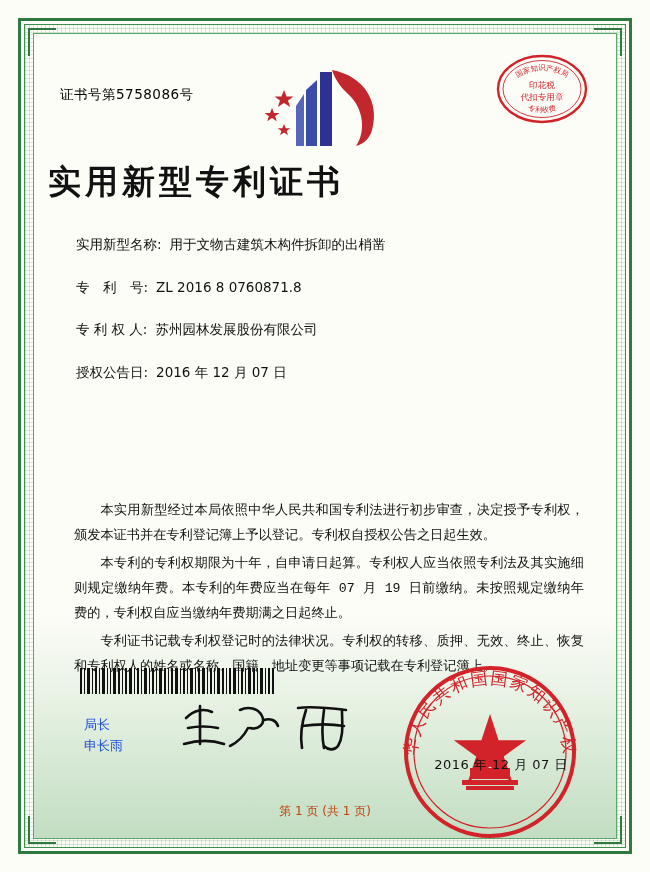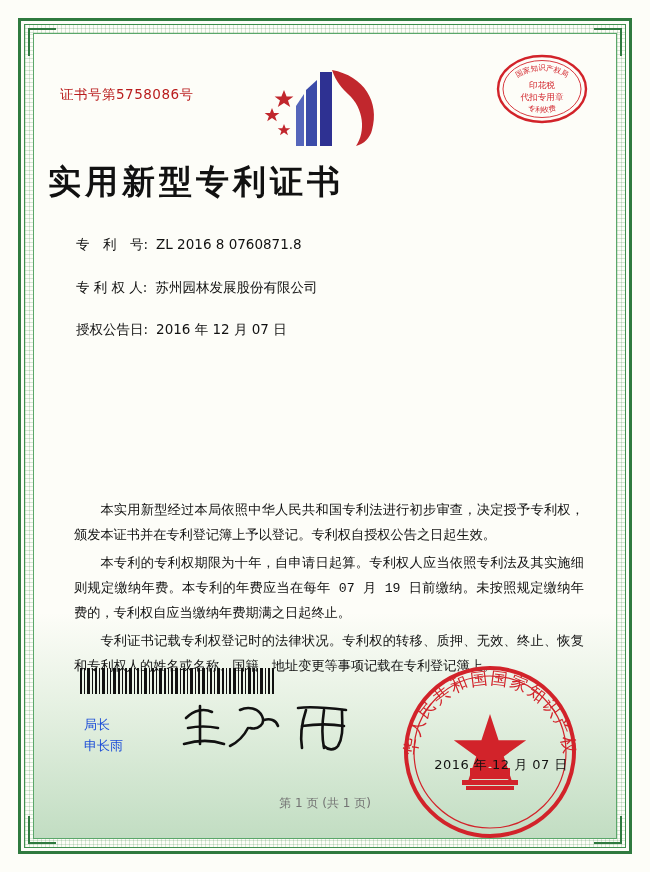--- a/index.html
+++ b/index.html
@@ -81,21 +81,21 @@
     right: 48px;
     bottom: 48px;
   }
 
   
   .serial {
     position: absolute;
     left: 12px;
     top: 38px;
     font-size: 13.5px;
-    color: #b91c1c;
+    color: #000000;
     letter-spacing: 0.5px;
     white-space: nowrap;
   }
 
   .logo {
     position: absolute;
     left: 50%;
     transform: translateX(-50%);
     top: 12px;
     width: 130px;
@@ -210,24 +210,24 @@
     font-size: 13px;
     color: #111;
     letter-spacing: 0.5px;
     white-space: nowrap;
   }
 
   .page-no {
     position: absolute;
     left: 0;
     right: 0;
-    bottom: 12px;
+    bottom: 4px;
     text-align: center;
     font-size: 12px;
-    color: #737373;
+    color: #c2410c;
   }
 </style>
 </head>
 <body>
 
 <div class="certificate">
 
   <div class="border-outer"></div>
   <div class="border-mid"></div>
   <div class="border-texture"></div>
@@ -272,20 +272,24 @@
         <path id="botArc" d="M 20 46 A 36 27 0 0 0 88 46" fill="none"></path>
         <text font-size="7.2" fill="#d2232a" font-family="'DejaVu Serif', serif">
           <textPath href="#botArc" startOffset="50%" text-anchor="middle">专利收费</textPath>
         </text>
       </svg>
     </div>
 
     <div class="title">实用新型专利证书</div>
 
     <div class="fields">
+      <div class="field-row">
+        <span class="field-label">实用新型名称:</span>
+        <span class="field-value">用于文物古建筑木构件拆卸的出梢凿</span>
+      </div>
       <div class="field-row">
         <span class="field-label">专　利　号:</span>
         <span class="field-value">ZL 2016 8 0760871.8</span>
       </div>
       <div class="field-row">
         <span class="field-label">专 利 权 人:</span>
         <span class="field-value">苏州园林发展股份有限公司</span>
       </div>
       <div class="field-row">
         <span class="field-label">授权公告日:</span>

